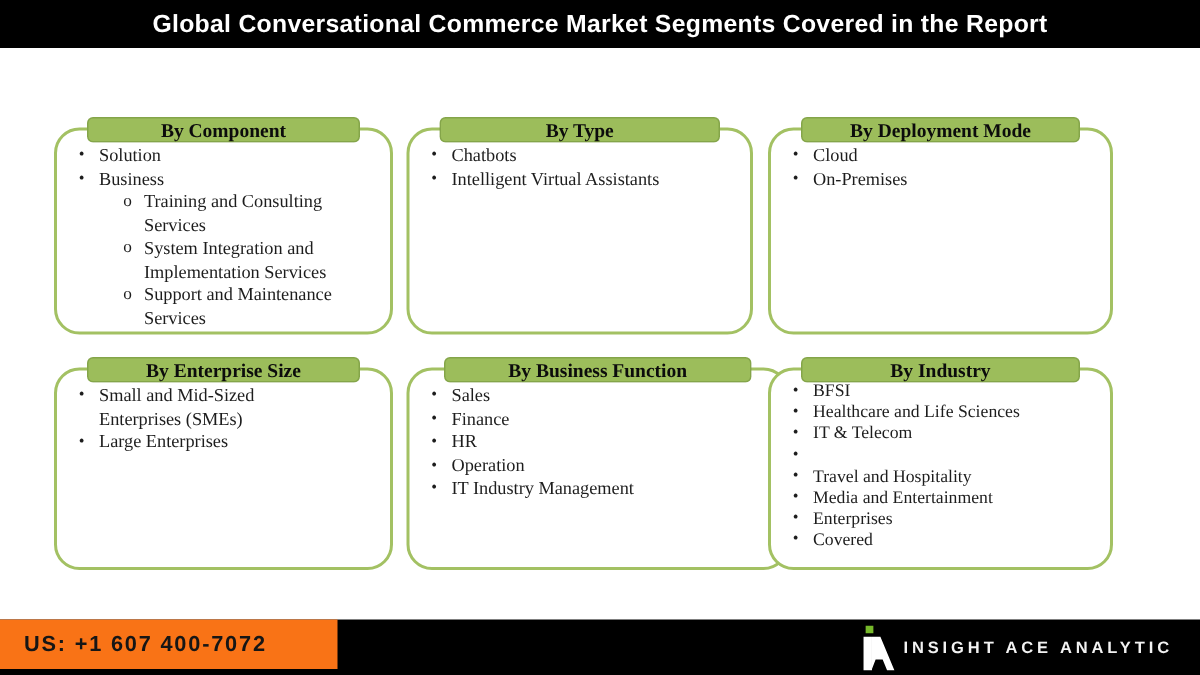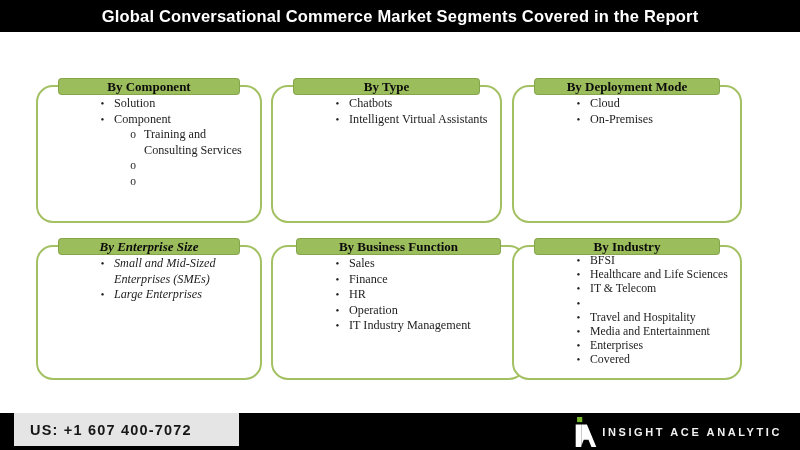--- a/index.html
+++ b/index.html
@@ -14,21 +14,21 @@
     background:#000000; display:flex; align-items:center; justify-content:center;
   }
   .header-title {
     color:#ffffff; font-family:Liberation Sans, sans-serif;
     font-weight:bold; font-size:16.5px; letter-spacing:0.2px; white-space:nowrap;
   }
 
   
   .seg-box {
     position:absolute; background:#ffffff;
-    border:2.5px solid #A3C163; border-radius:17px; box-sizing:border-box;padding-left:48px;
+    border:2.5px solid #A3C163; border-radius:17px; box-sizing:border-box;
   }
   .tab {
     position:absolute; top:-9px; left:9%; width:82%; height:17px;
     background:#9CBD5B; border:1px solid rgba(90,120,40,0.35); border-radius:4px;
     display:flex; align-items:center; justify-content:center; z-index:2; box-sizing:border-box;
   }
   .tab-label {
     font-weight:bold; font-size:13px; color:#0c0c0c; white-space:nowrap; line-height:15px;
   }
   .box-body { padding:9px 8px 0 0; position:relative; z-index:1; }
@@ -38,21 +38,21 @@
   .lvl2 { padding-left:36px; }
   .lvl2 .bullet { width:22px; text-align:center; font-size:11.5px; flex:0 0 auto; }
   .item-text { flex:0 1 auto; }
   .box-enterprise .item-text { max-width:140px; }
   .box-industry .box-body { padding-top:6px; }
   .box-industry .item { line-height:14.2px; font-size:11.8px; }
 
   
   .footer { position:absolute; left:0; top:413px; width:800px; height:37px; background:#000000; }
   .footer-green {
-    position:absolute; left:14px; top:0; width:225px; height:33px; background:#e5e5e5;
+    position:absolute; left:0; top:0; width:225px; height:33px; background:#f97316;
     display:flex; align-items:center;
   }
   .phone {
     padding-left:16px; color:#161616; font-family:"Liberation Sans",sans-serif;
     font-weight:bold; font-size:14.5px; letter-spacing:1.2px; white-space:nowrap;
   }
   .brand {
     position:absolute; right:18px; top:0; height:37px;
     display:flex; align-items:center; gap:5px;
   }
@@ -75,31 +75,33 @@
     <div class="tab">
       <span class="tab-label">By Component</span>
     </div>
     <div class="box-body">
         <div class="item lvl1">
           <span class="bullet">•</span>
           <span class="item-text">Solution</span>
         </div>
         <div class="item lvl1">
           <span class="bullet">•</span>
-          <span class="item-text">Component</span>
+          <span class="item-text">Business</span>
         </div>
         <div class="item lvl2">
           <span class="bullet">o</span>
           <span class="item-text">Training and Consulting Services</span>
         </div>
         <div class="item lvl2">
           <span class="bullet">o</span>
+          <span class="item-text">System Integration and Implementation Services</span>
         </div>
         <div class="item lvl2">
           <span class="bullet">o</span>
+          <span class="item-text">Support and Maintenance Services</span>
         </div>
       </div>
   </div>
 
   <div class="seg-box" style="left:271px; top:85px; width:231px; height:138px;">
     <div class="tab">
       <span class="tab-label">By Type</span>
     </div>
     <div class="box-body">
         <div class="item lvl1">
@@ -122,21 +124,21 @@
           <span class="bullet">•</span>
           <span class="item-text">Cloud</span>
         </div>
         <div class="item lvl1">
           <span class="bullet">•</span>
           <span class="item-text">On-Premises</span>
         </div>
       </div>
   </div>
 
-  <div class="seg-box box-enterprise" style="left:36px; top:245px; width:226px; height:135px;font-style:italic;">
+  <div class="seg-box box-enterprise" style="left:36px; top:245px; width:226px; height:135px;">
     <div class="tab">
       <span class="tab-label">By Enterprise Size</span>
     </div>
     <div class="box-body">
         <div class="item lvl1">
           <span class="bullet">•</span>
           <span class="item-text">Small and Mid-Sized Enterprises (SMEs)</span>
         </div>
         <div class="item lvl1">
           <span class="bullet">•</span>

